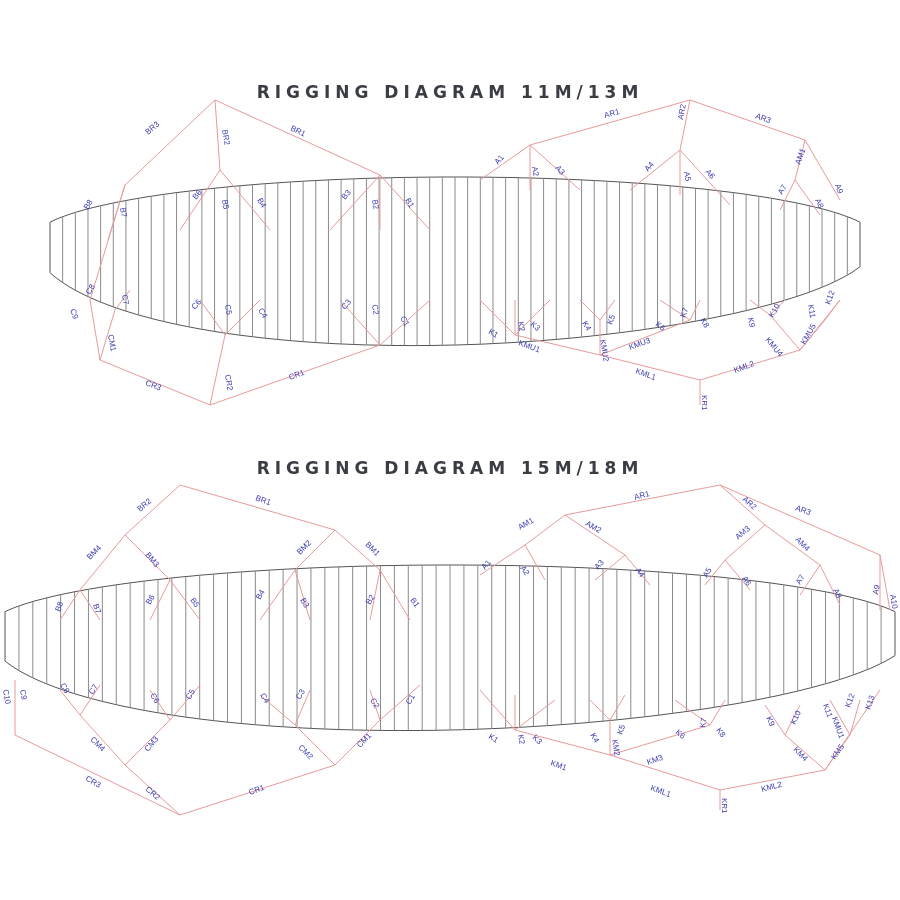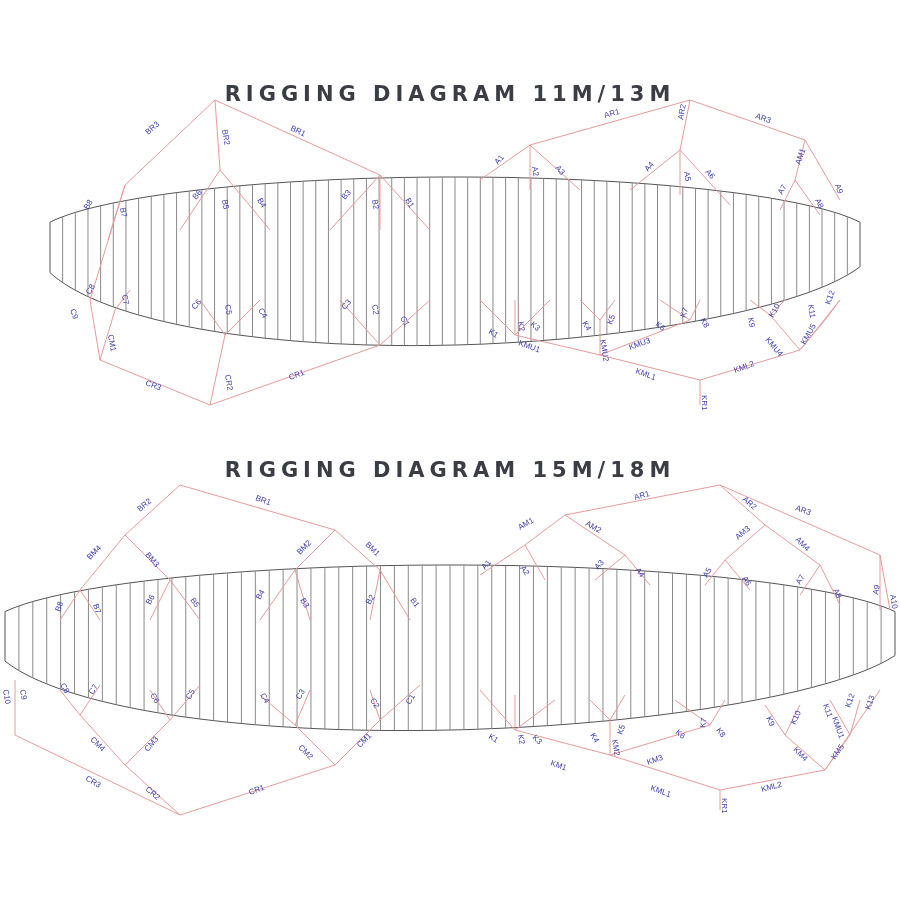--- a/index.html
+++ b/index.html
@@ -1,20 +1,20 @@
 <!DOCTYPE html>
 <html><head>
 <meta charset="utf-8">
 <style>
   html, body { margin: 0; padding: 0; background: #ffffff; }
   body { width: 900px; height: 900px; position: relative; overflow: hidden; font-family: "Liberation Sans", sans-serif; }
   .title {
     position: absolute; left: 0; width: 900px; text-align: center;
     font-family: "DejaVu Sans", sans-serif; font-weight: bold;
-    font-size: 21px; letter-spacing: 5px; color: #3a3d44;
+    font-size: 17px; letter-spacing: 5px; color: #3a3d44;
   }
   #title1 { top: 82px; }
   #title2 { top: 458px; }
   svg { position: absolute; left: 0; top: 0; }
   .canopy { fill: none; stroke: #555; stroke-width: 1; }
   .cell { stroke: #8a8a8a; stroke-width: 1; }
   .line { stroke: #e89a9a; stroke-width: 1; fill: none; }
   .lbl { fill: #3b3bb0; font-family: "Liberation Sans", sans-serif; font-size: 8px; }
 </style>
 </head>

